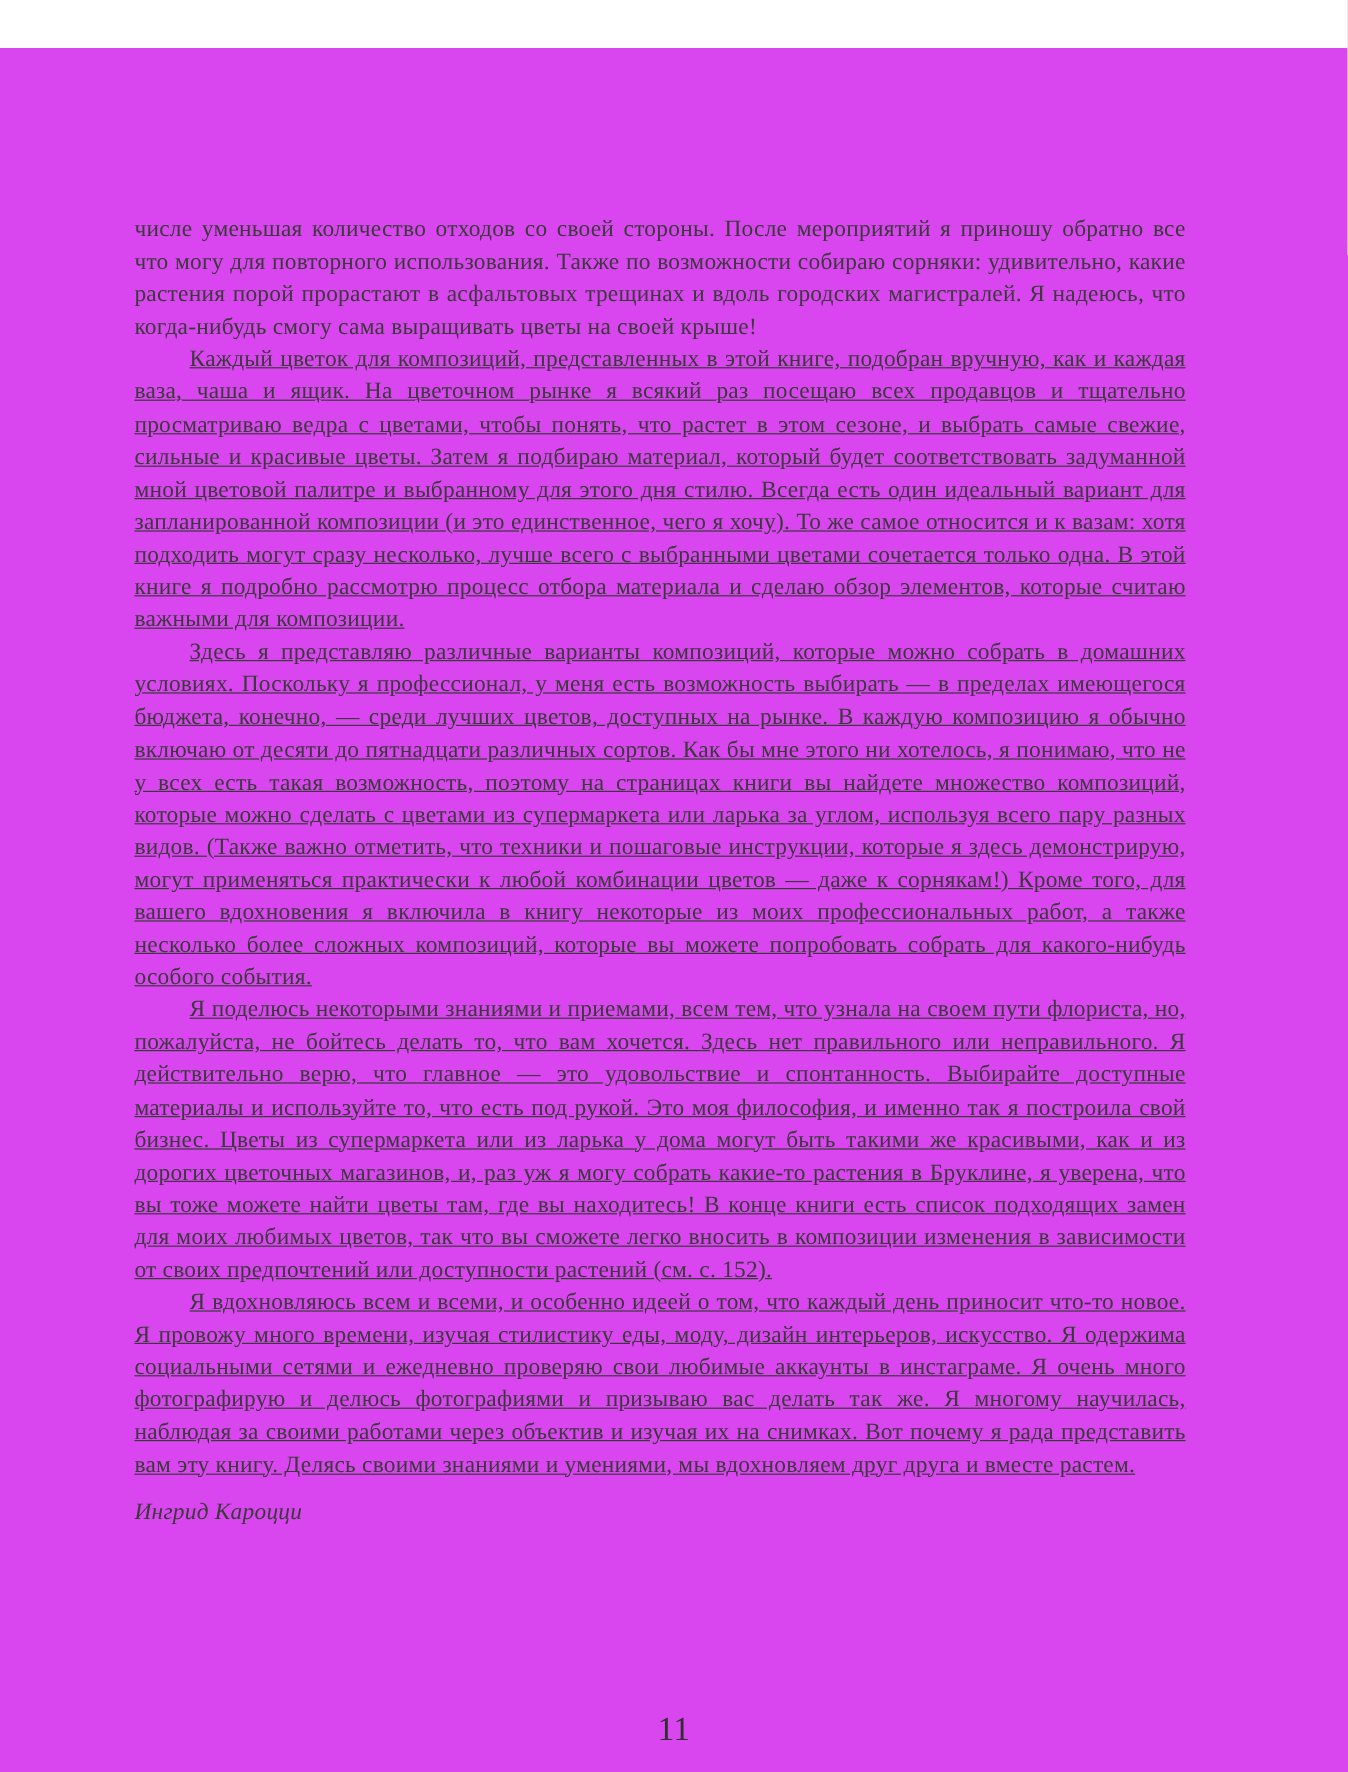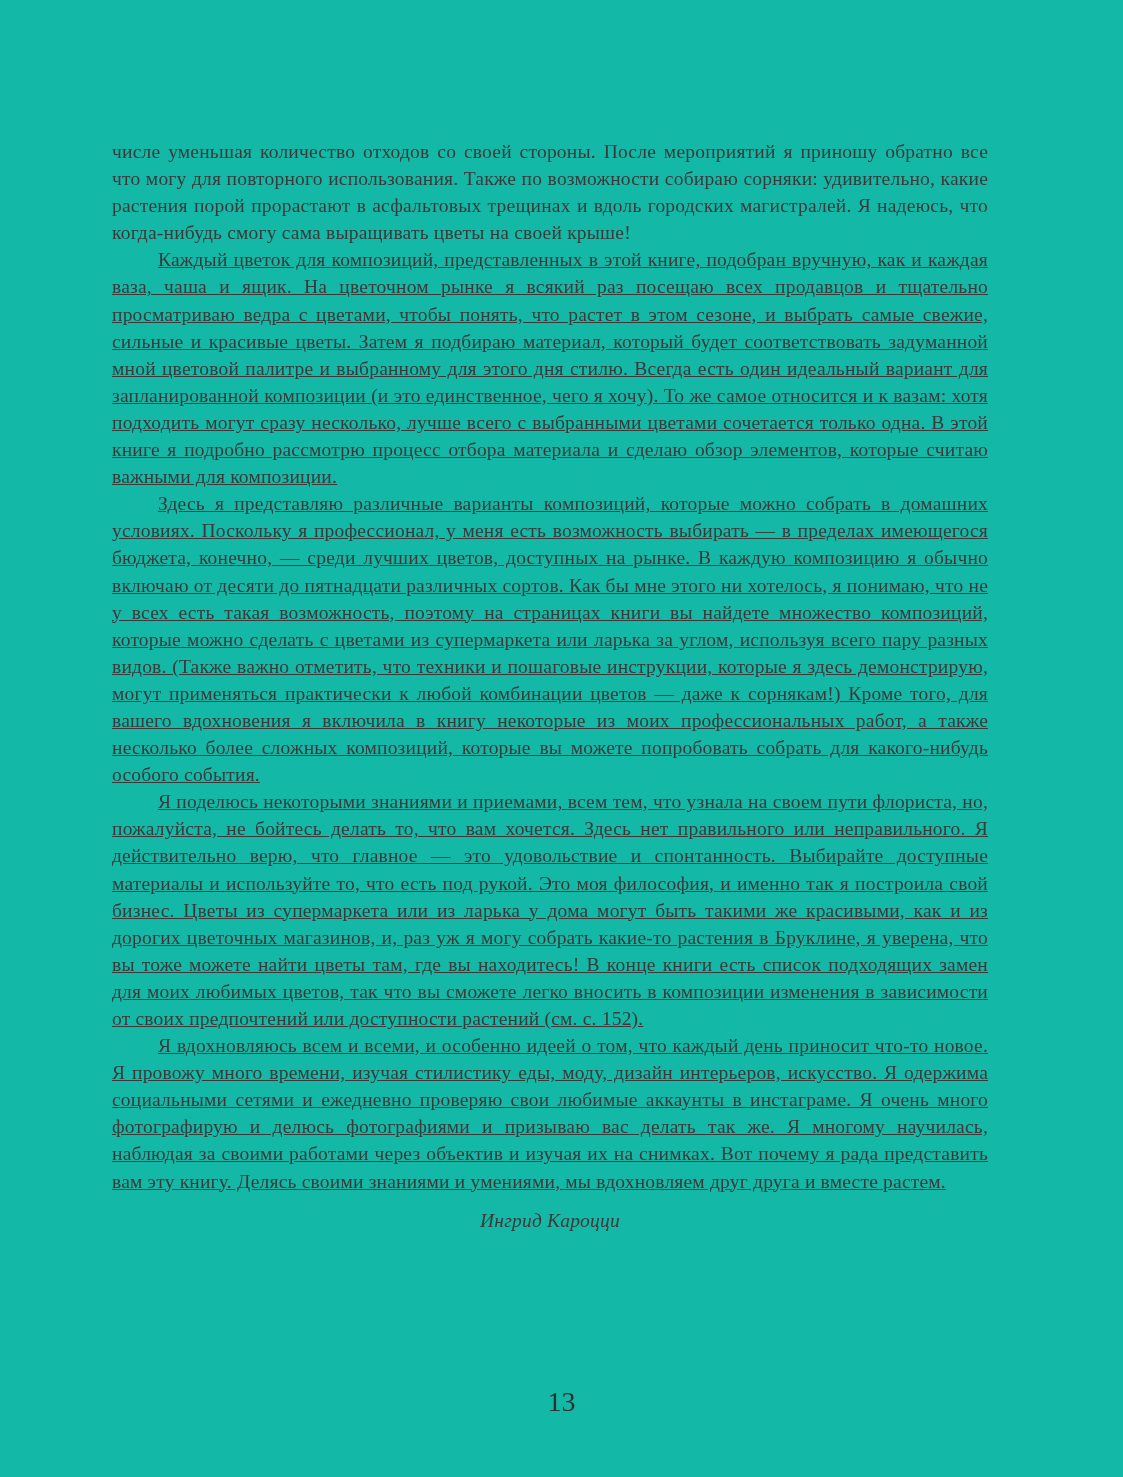--- a/index.html
+++ b/index.html
@@ -10,42 +10,43 @@
   body {
     position: relative;
     width: 1123px;
     height: 1477px;
     font-family: "Liberation Serif", "DejaVu Serif", serif;
     color: #3a3a3a;
   }
   .page {
     position: absolute;
     inset: 0;
-    background: #14b8a6;
+    background: #d946ef;
+    margin-top: 40px;
   }
   .text-block {
     position: absolute;
     left: 112px;
     top: 138px;
     width: 876px;
     font-size: 19.5px;
     line-height: 27.1px;
     text-align: justify;
     letter-spacing: 0.2px;
   }
   .text-block p {
     margin: 0;
     padding: 0;
   }
   .text-block p.indent {
     text-indent: 46px;
     text-decoration: underline;
   }
   .signature {
-    text-align: center;
+    text-align: left;
     font-style: italic;
     margin-top: 12px !important;
   }
   .page-number {
     position: absolute;
     top: 1386px;
     left: 0;
     width: 100%;
     text-align: center;
     font-size: 28px;
@@ -59,15 +60,15 @@
 
   <div class="text-block">
     <p>числе уменьшая количество отходов со своей стороны. После мероприятий я приношу обратно все что могу для повторного использования. Также по возможности собираю сорняки: удивительно, какие растения порой прорастают в асфальтовых трещинах и вдоль городских магистралей. Я надеюсь, что когда-нибудь смогу сама выращивать цветы на своей крыше!</p>
     <p class="indent">Каждый цветок для композиций, представленных в этой книге, подобран вручную, как и каждая ваза, чаша и ящик. На цветочном рынке я всякий раз посещаю всех продавцов и тщательно просматриваю ведра с цветами, чтобы понять, что растет в этом сезоне, и выбрать самые свежие, сильные и красивые цветы. Затем я подбираю материал, который будет соответствовать задуманной мной цветовой палитре и выбранному для этого дня стилю. Всегда есть один идеальный вариант для запланированной композиции (и это единственное, чего я хочу). То же самое относится и к вазам: хотя подходить могут сразу несколько, лучше всего с выбранными цветами сочетается только одна. В этой книге я подробно рассмотрю процесс отбора материала и сделаю обзор элементов, которые считаю важными для композиции.</p>
     <p class="indent">Здесь я представляю различные варианты композиций, которые можно собрать в домашних условиях. Поскольку я профессионал, у меня есть возможность выбирать — в пределах имеющегося бюджета, конечно, — среди лучших цветов, доступных на рынке. В каждую композицию я обычно включаю от десяти до пятнадцати различных сортов. Как бы мне этого ни хотелось, я понимаю, что не у всех есть такая возможность, поэтому на страницах книги вы найдете множество композиций, которые можно сделать с цветами из супермаркета или ларька за углом, используя всего пару разных видов. (Также важно отметить, что техники и пошаговые инструкции, которые я здесь демонстрирую, могут применяться практически к любой комбинации цветов — даже к сорнякам!) Кроме того, для вашего вдохновения я включила в книгу некоторые из моих профессиональных работ, а также несколько более сложных композиций, которые вы можете попробовать собрать для какого-нибудь особого события.</p>
     <p class="indent">Я поделюсь некоторыми знаниями и приемами, всем тем, что узнала на своем пути флориста, но, пожалуйста, не бойтесь делать то, что вам хочется. Здесь нет правильного или неправильного. Я действительно верю, что главное — это удовольствие и спонтанность. Выбирайте доступные материалы и используйте то, что есть под рукой. Это моя философия, и именно так я построила свой бизнес. Цветы из супермаркета или из ларька у дома могут быть такими же красивыми, как и из дорогих цветочных магазинов, и, раз уж я могу собрать какие-то растения в Бруклине, я уверена, что вы тоже можете найти цветы там, где вы находитесь! В конце книги есть список подходящих замен для моих любимых цветов, так что вы сможете легко вносить в композиции изменения в зависимости от своих предпочтений или доступности растений (см. с. 152).</p>
     <p class="indent">Я вдохновляюсь всем и всеми, и особенно идеей о том, что каждый день приносит что-то новое. Я провожу много времени, изучая стилистику еды, моду, дизайн интерьеров, искусство. Я одержима социальными сетями и ежедневно проверяю свои любимые аккаунты в инстаграме. Я очень много фотографирую и делюсь фотографиями и призываю вас делать так же. Я многому научилась, наблюдая за своими работами через объектив и изучая их на снимках. Вот почему я рада представить вам эту книгу. Делясь своими знаниями и умениями, мы вдохновляем друг друга и вместе растем.</p>
     <p class="signature">Ингрид Кароцци</p>
   </div>
 
-  <div class="page-number">13</div>
+  <div class="page-number">11</div>
 
 </div>
 
 </body></html>

